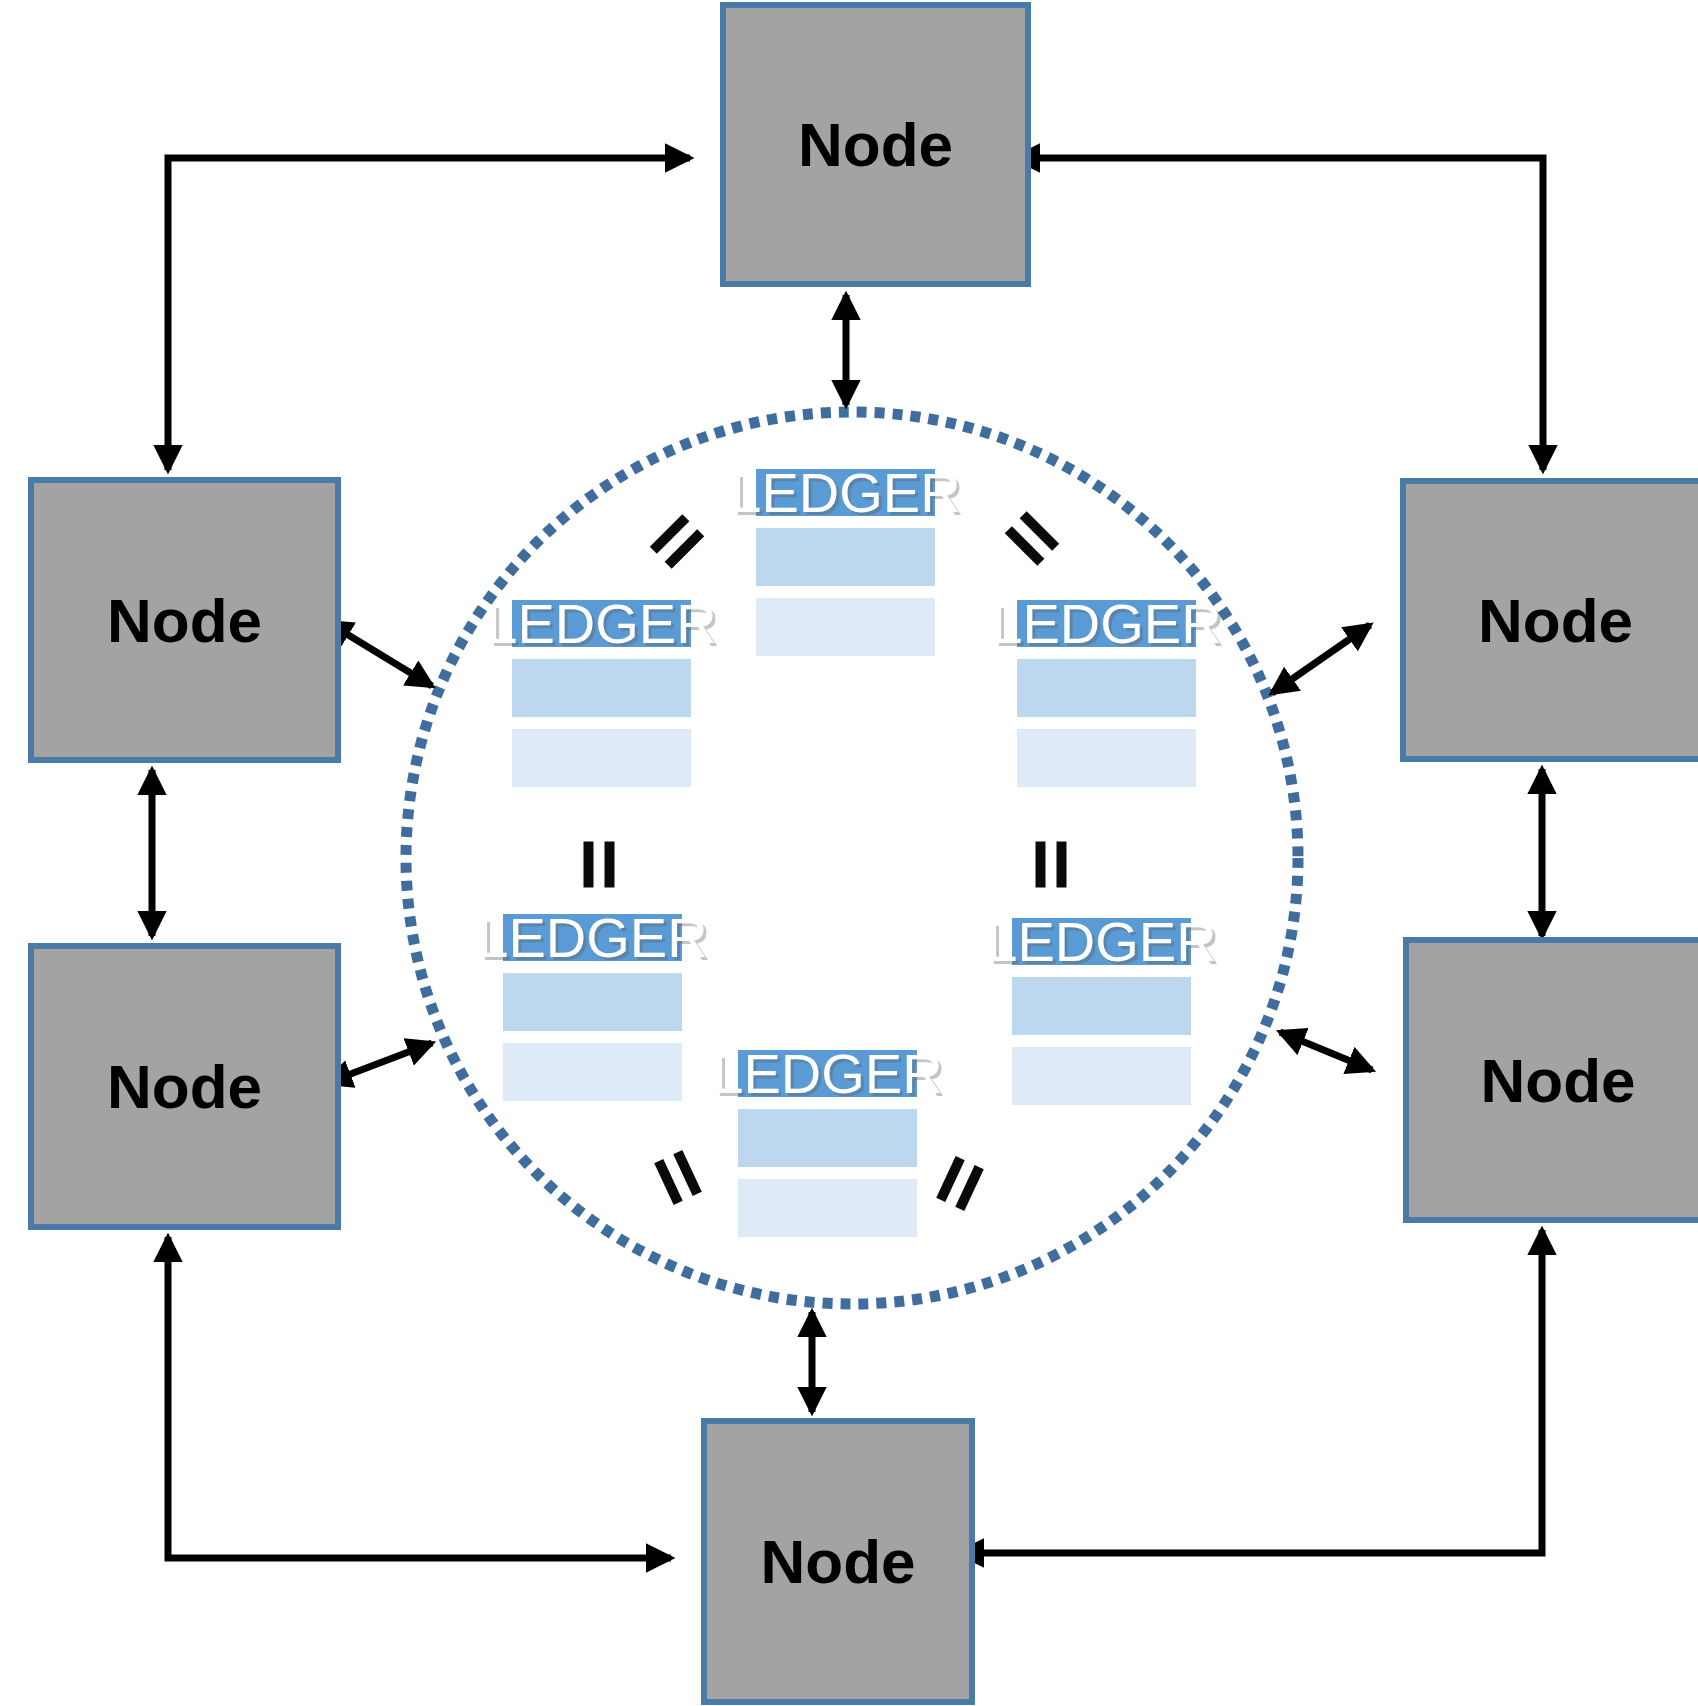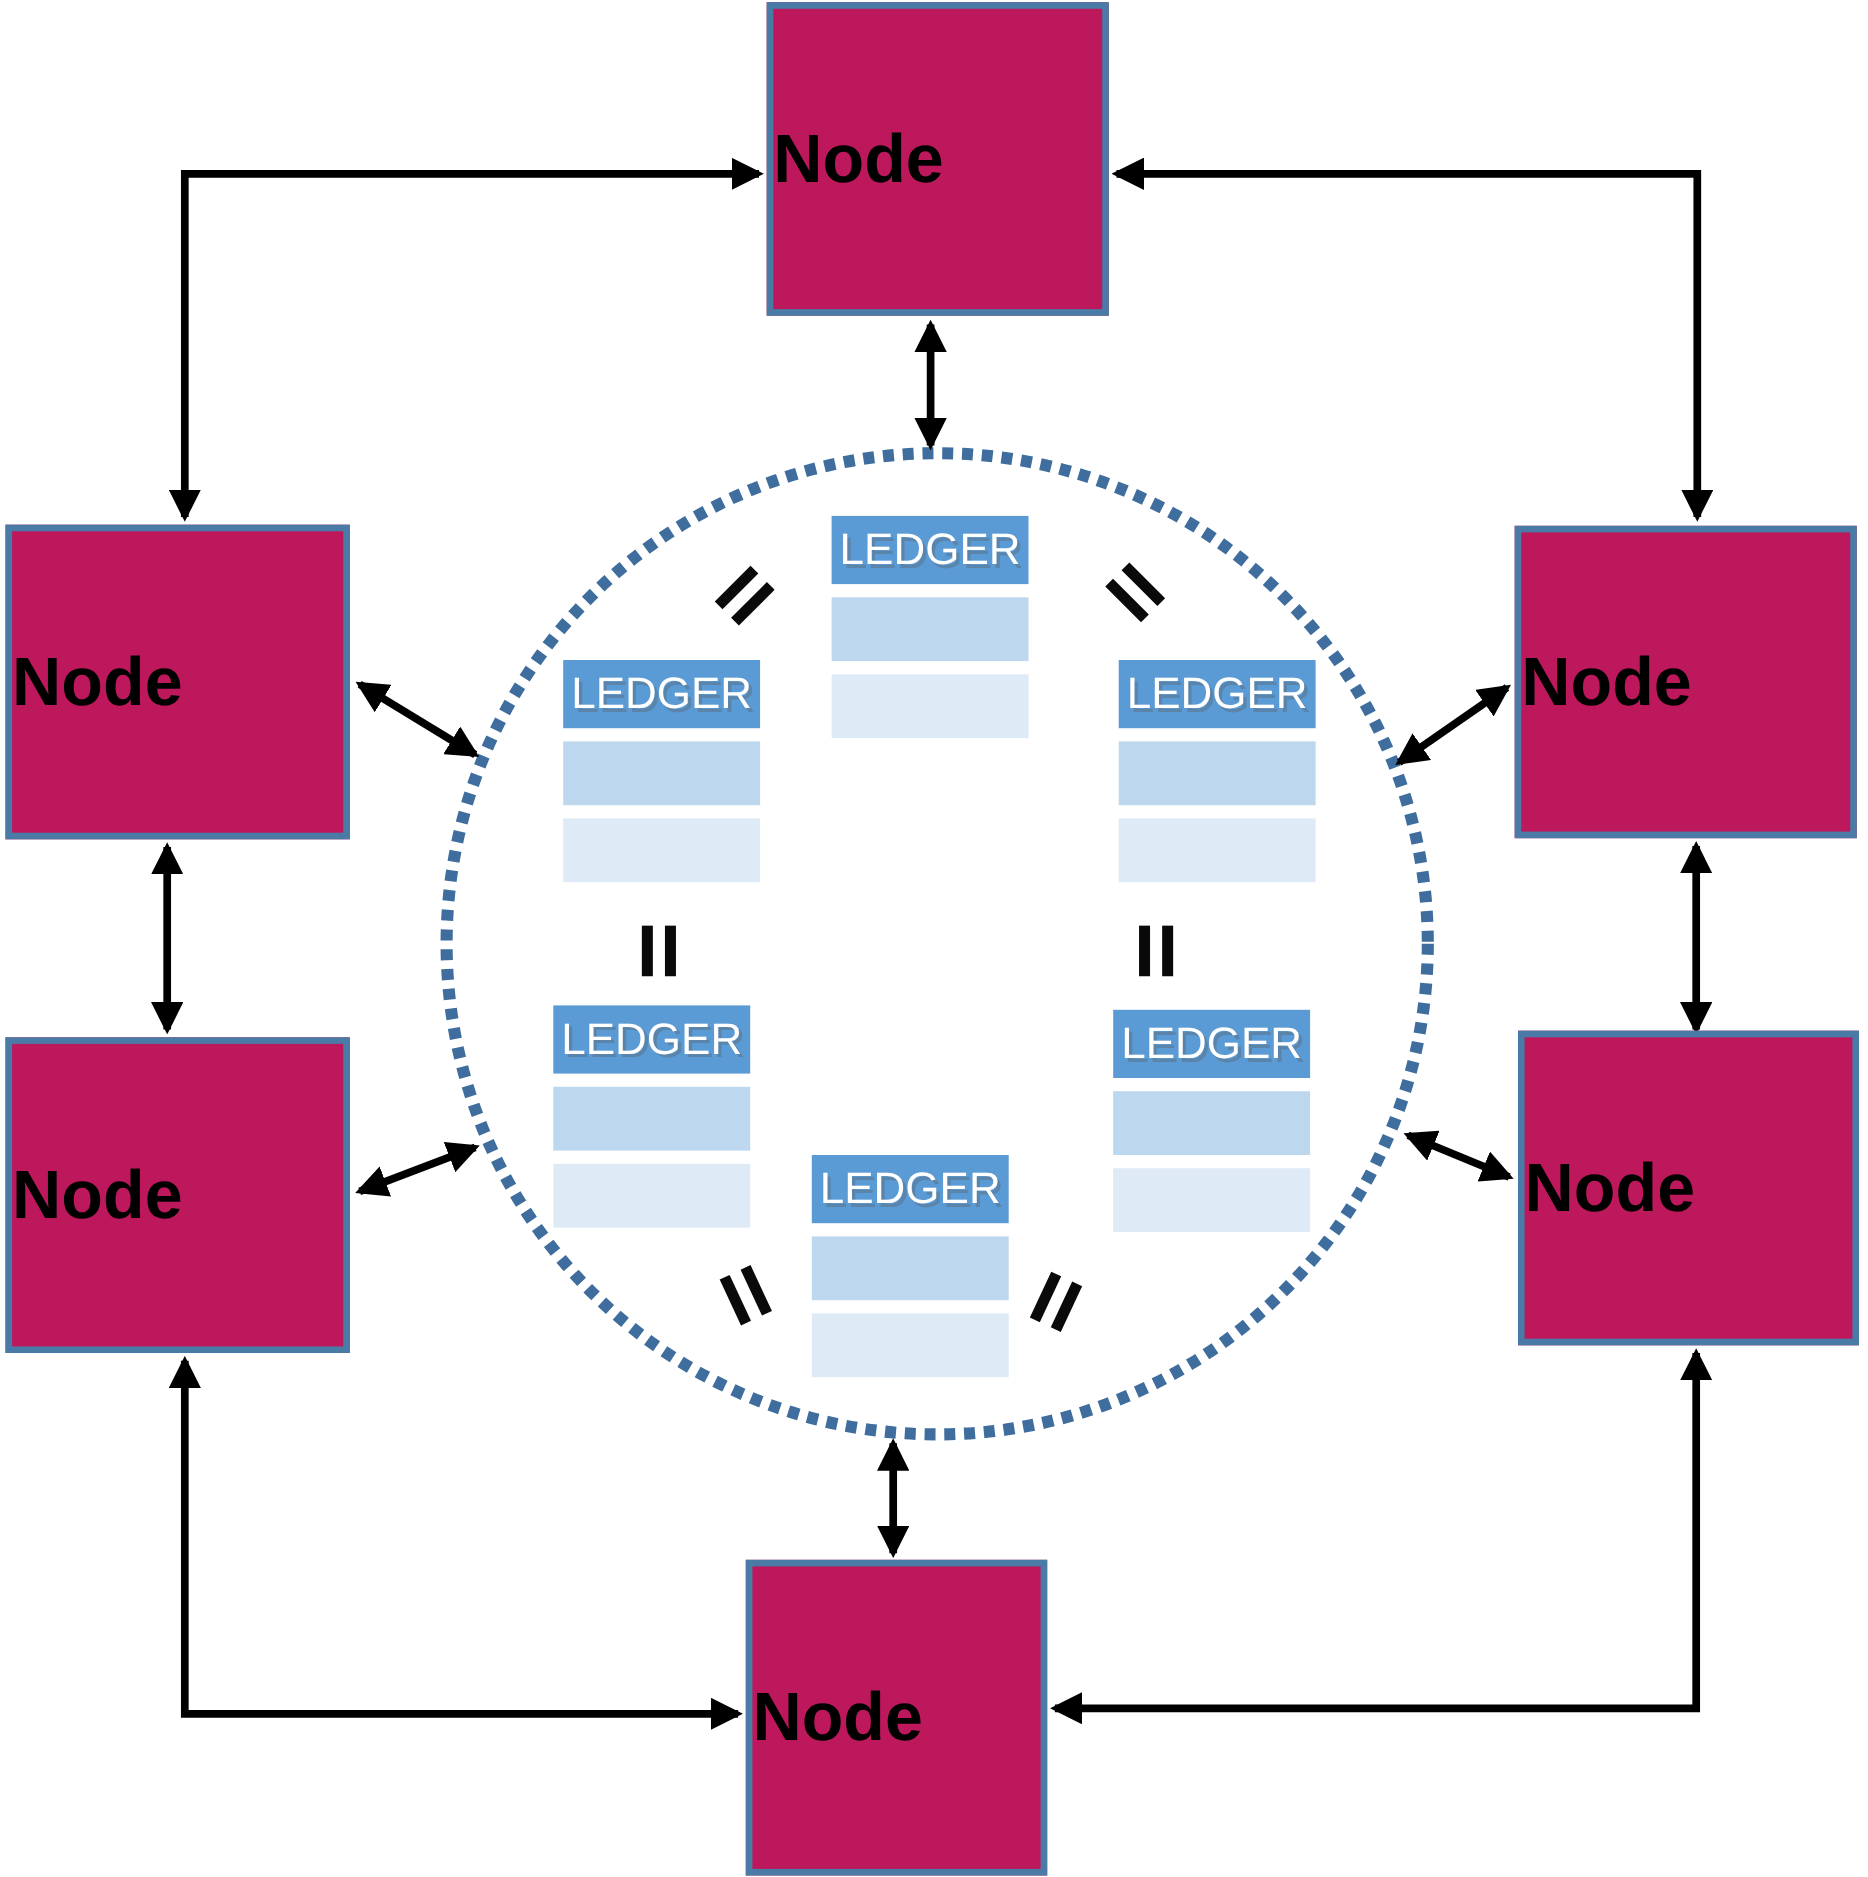--- a/index.html
+++ b/index.html
@@ -6,38 +6,39 @@
   .canvas{
     position:relative;
     width:1698px;height:1706px;
     background:#ffffff;
     overflow:hidden;
     font-family:"Liberation Sans", sans-serif;
   }
   .layer{position:absolute;left:0;top:0;width:1698px;height:1706px;pointer-events:none;}
   .node{
     position:absolute;
-    background:#be185d;
+    background:#a3a3a3;
     border:6px solid #4a7ba6;
     box-sizing:border-box;
-    display:flex;align-items:center;justify-content:flex-start;
+    display:flex;align-items:center;justify-content:center;
     font-size:62px;font-weight:700;color:#000000;
     letter-spacing:0px;
+    margin-left:23px;
   }
   .node-top{left:697px;top:2px;width:311px;height:285px;}
   .node-left-upper{left:5px;top:477px;width:313px;height:286px;}
   .node-left-lower{left:5px;top:943px;width:313px;height:287px;}
   .node-right-upper{left:1377px;top:478px;width:311px;height:284px;}
   .node-right-lower{left:1380px;top:937px;width:310px;height:286px;}
   .node-bottom{left:678px;top:1418px;width:274px;height:287px;}
   .ledger{position:absolute;width:179px;}
   .ledger-header{
-    width:179px;height:62px;background:#5b9bd5;
+    width:179px;height:47px;background:#5b9bd5;
     display:flex;align-items:center;justify-content:center;
-    color:#ffffff;font-size:40px;font-weight:400;
+    color:#ffffff;font-size:56px;font-weight:400;
     text-shadow:3px 3px 0 rgba(90,90,90,0.35);
   }
   .ledger-row{width:179px;height:58px;margin-top:12px;}
   .row-dark{background:#bdd7ee;}
   .row-light{background:#dfeaf7;}
   .consensus{
     position:absolute;left:623px;top:818px;width:400px;height:80px;
     display:flex;align-items:center;justify-content:center;
     font-size:70px;font-weight:700;color:#000000;white-space:nowrap;
   }

